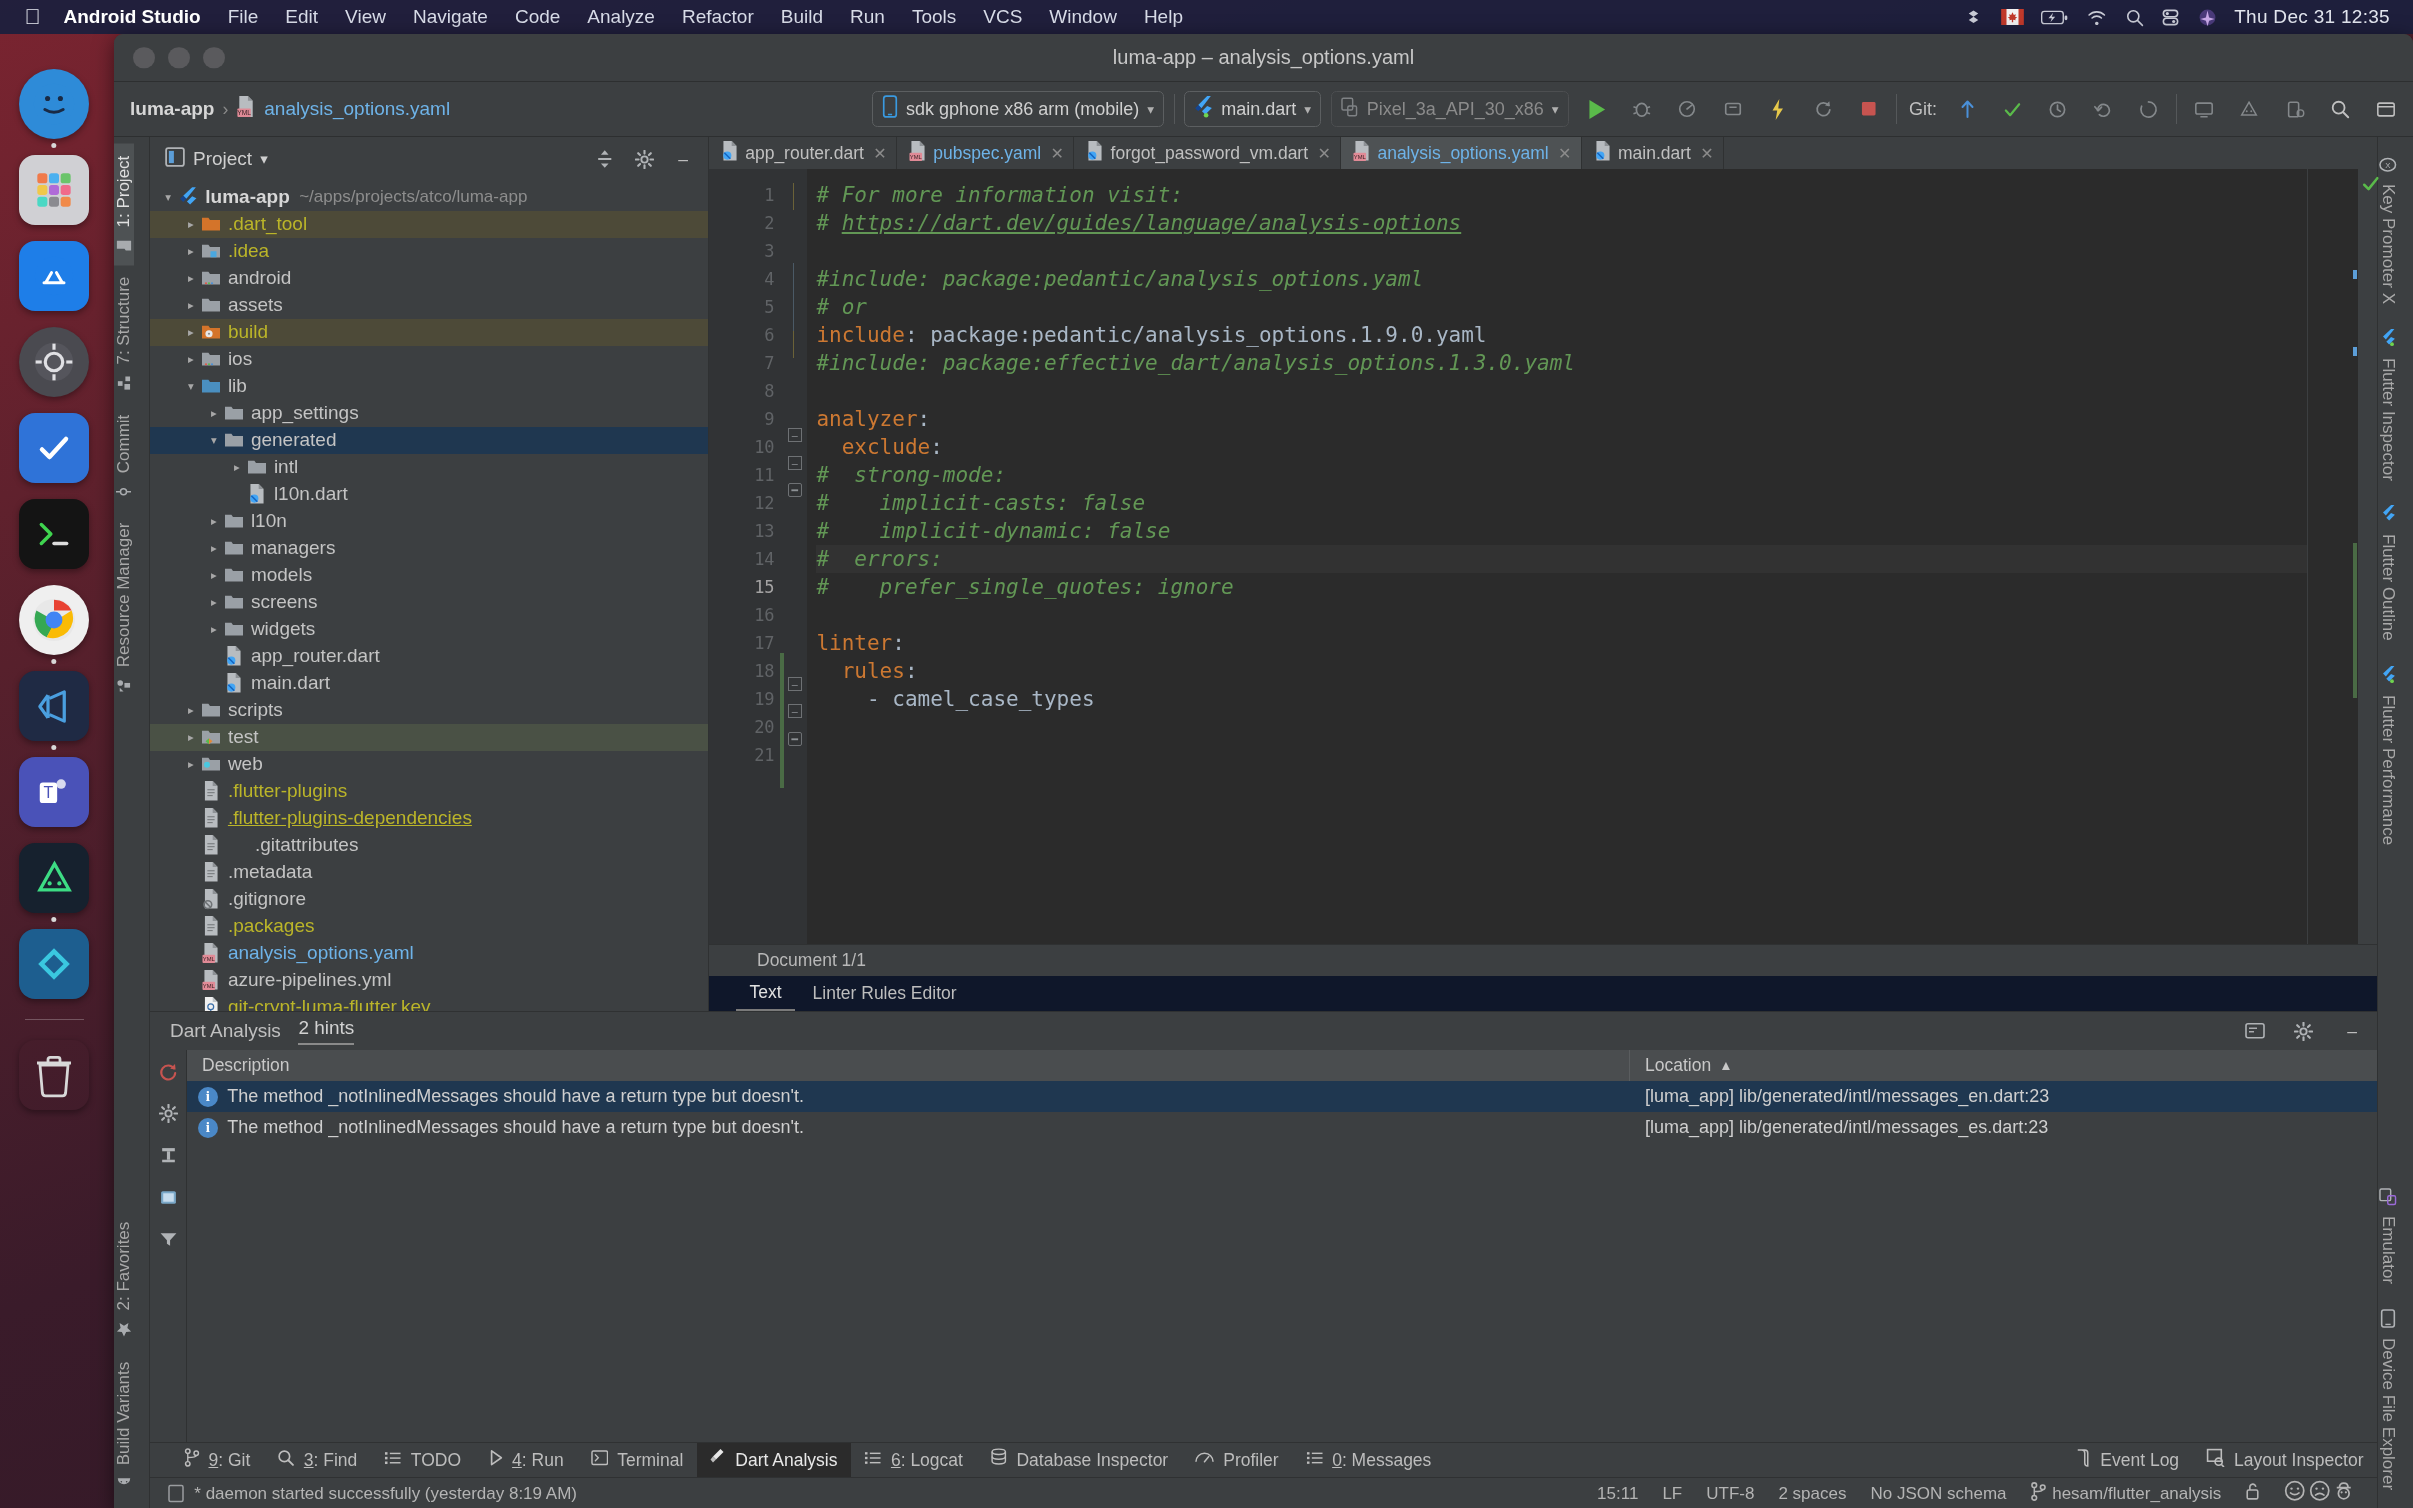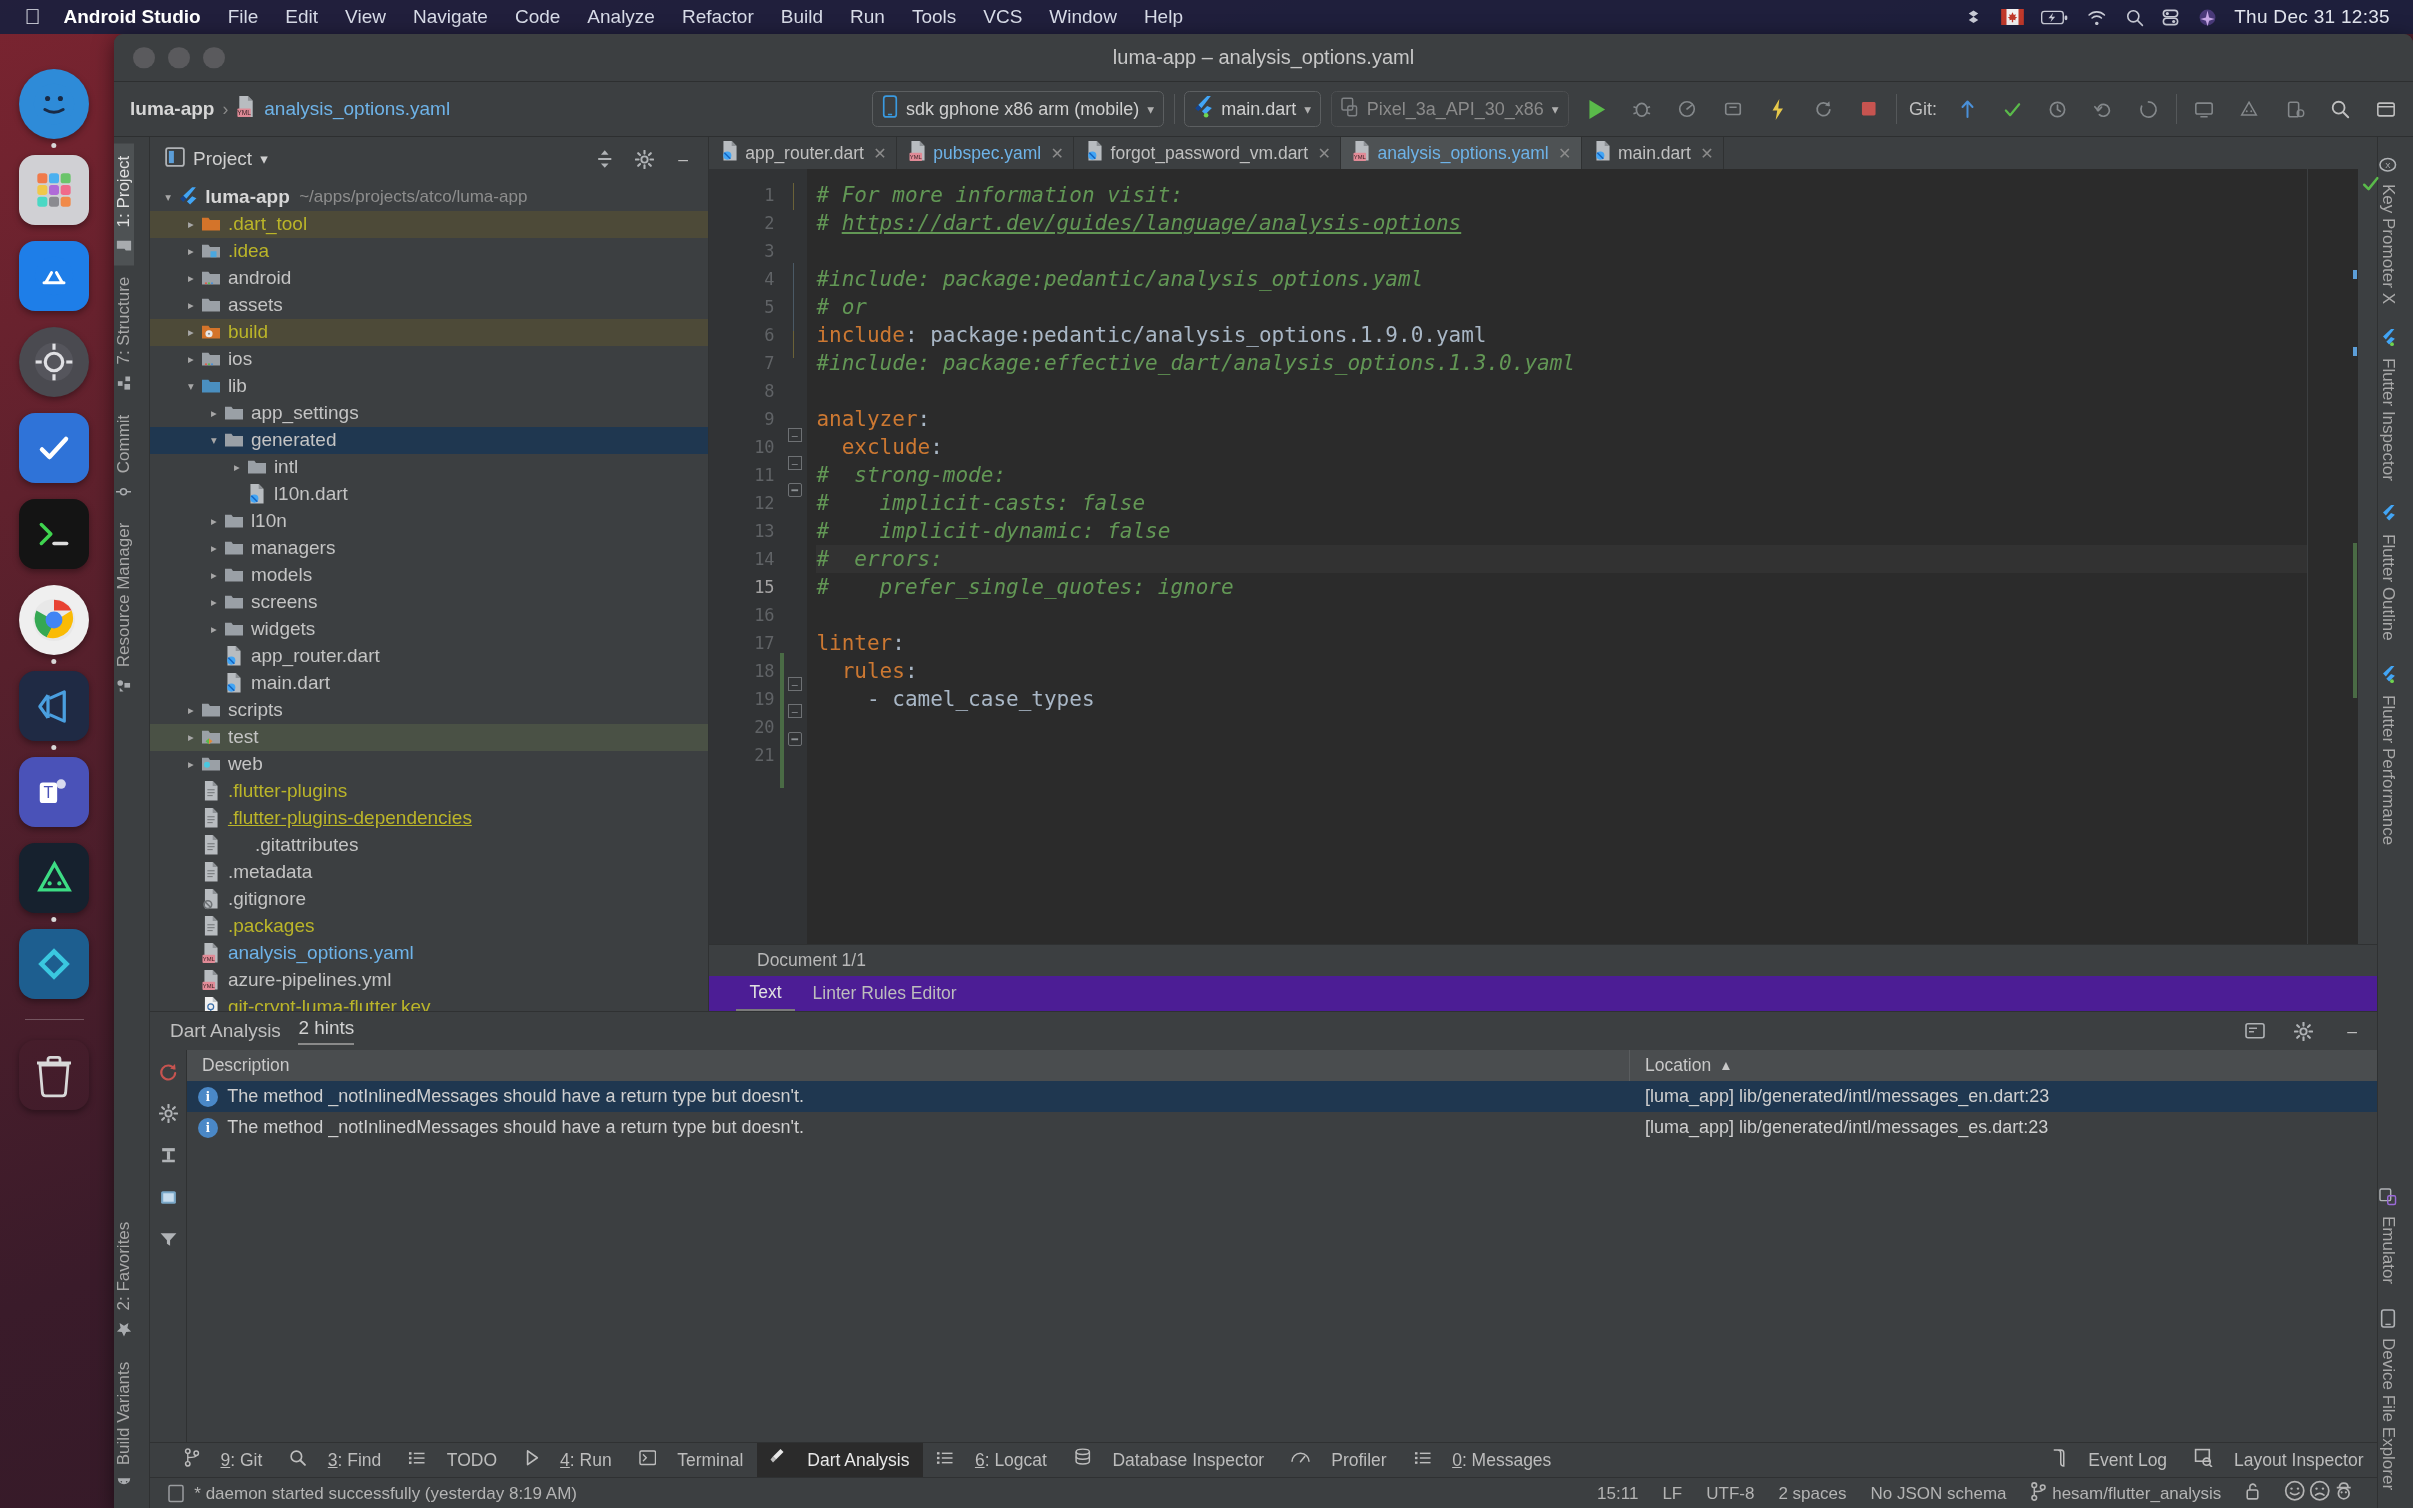--- a/index.html
+++ b/index.html
@@ -129,21 +129,21 @@
   .cl { height:28px; line-height:28px; white-space:pre; }
   .cl.hl { background:#323232; }
   .cm { color:#629755; font-style:italic; }
   .key { color:#cc7832; }
   .val { color:#a9b7c6; }
   .rightpane { width:70px; background:#2b2b2b; flex:none; position:relative;
                border-left:0.7px solid #3c3f41; }
   .markers { position:absolute; right:0; top:0; width:19px; height:100%; background:#3c3f41; }
   .docstatus { height:32px; background:#3c3f41; display:flex; align-items:center;
                padding-left:48px; font-size:17.5px; color:#b8b8b8; border-top:0.7px solid #2f3132; }
-  .viewtabs { height:35px; background:#4c1d95; display:flex; align-items:stretch;
+  .viewtabs { height:35px; background:#0f172a; display:flex; align-items:stretch;
               padding-left:27px; gap:4px; }
   .vt { display:flex; align-items:center; padding:0 13.5px; font-size:17.5px; color:#bdbdbd; }
   .vt.active { border-bottom:2px solid #7a7a7a; color:#e0e0e0; }
 
   
   .bottom { height:431px; background:#3c3f41; display:flex; flex-direction:column;
             border-top:0.7px solid #2f3132; }
   .bwhead { height:38px; display:flex; align-items:center; padding:0 9.4px 0 20px;
             gap:17.5px; font-size:19px; color:#c0c0c0; }
   .bwhead .hint { color:#d2d2d2; border-bottom:2px solid #8a8a8a; padding-bottom:4px; }
@@ -166,21 +166,21 @@
   .trow2 .c1 { flex:1; display:flex; align-items:center; gap:9.4px; padding-left:10.8px; }
   .trow2 .c2 { width:747px; padding-left:15px; }
   .hinticon { width:20px; height:20px; border-radius:50%; background:#4a88c7;
               color:#fff; font-size:15px; font-weight:bold; display:flex;
               align-items:center; justify-content:center; flex:none;
               font-family:"Liberation Serif", serif; }
 
   
   .twbar { height:35px; background:#3c3f41; display:flex; align-items:stretch;
            border-top:0.7px solid #2f3132; padding-left:20px; }
-  .twitem { display:flex; align-items:center; gap:21px; padding:0 13.5px;
+  .twitem { display:flex; align-items:center; gap:9px; padding:0 13.5px;
             font-size:17.5px; color:#bdbdbd; white-space:nowrap; }
   .twitem.active { background:#2b2b2b; color:#e8e8e8; }
   .twitem u { text-decoration:underline; }
   .twbar .gap { flex:1; }
   .statusbar { height:32px; background:#3c3f41; display:flex; align-items:center;
                padding:0 10.8px 0 17.5px; font-size:17px; color:#b4b4b4; gap:0;
                border-top:0.7px solid #2f3132; }
   .statusbar .sbtxt { padding-right:17.5px; }
   .statusbar .gap { flex:1; }
   .statusbar .seg { padding:0 12px; white-space:nowrap; }

